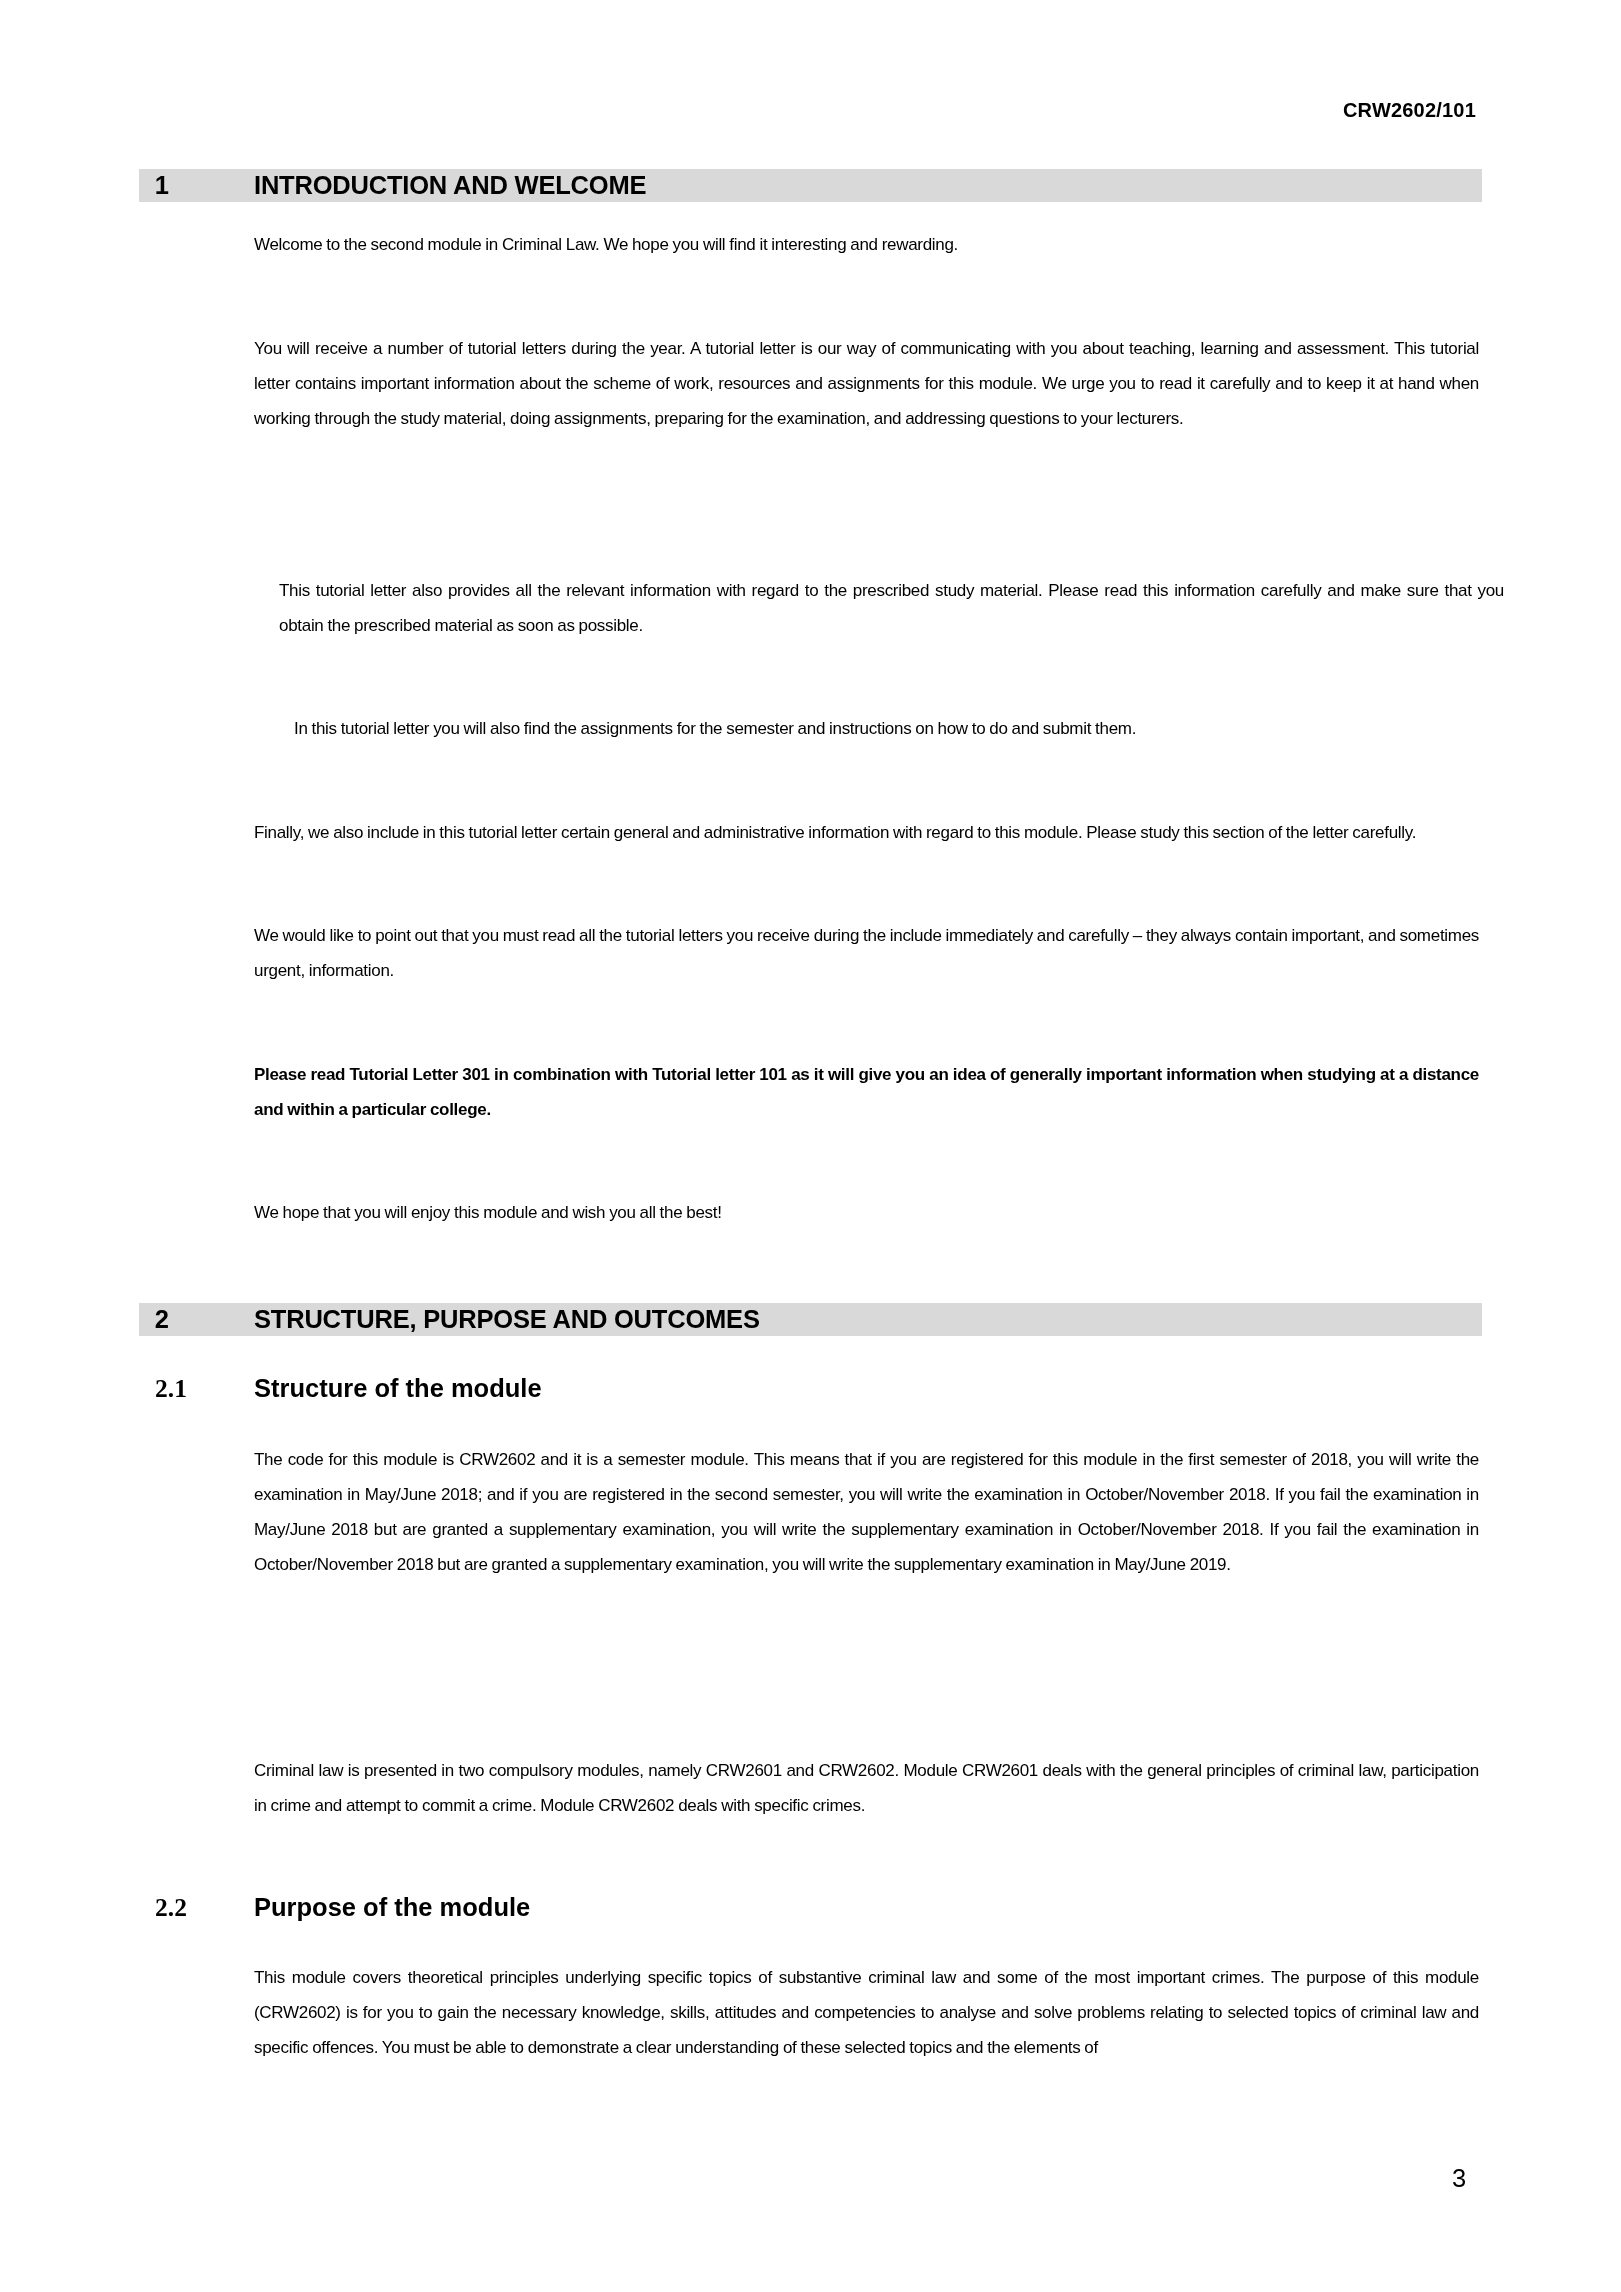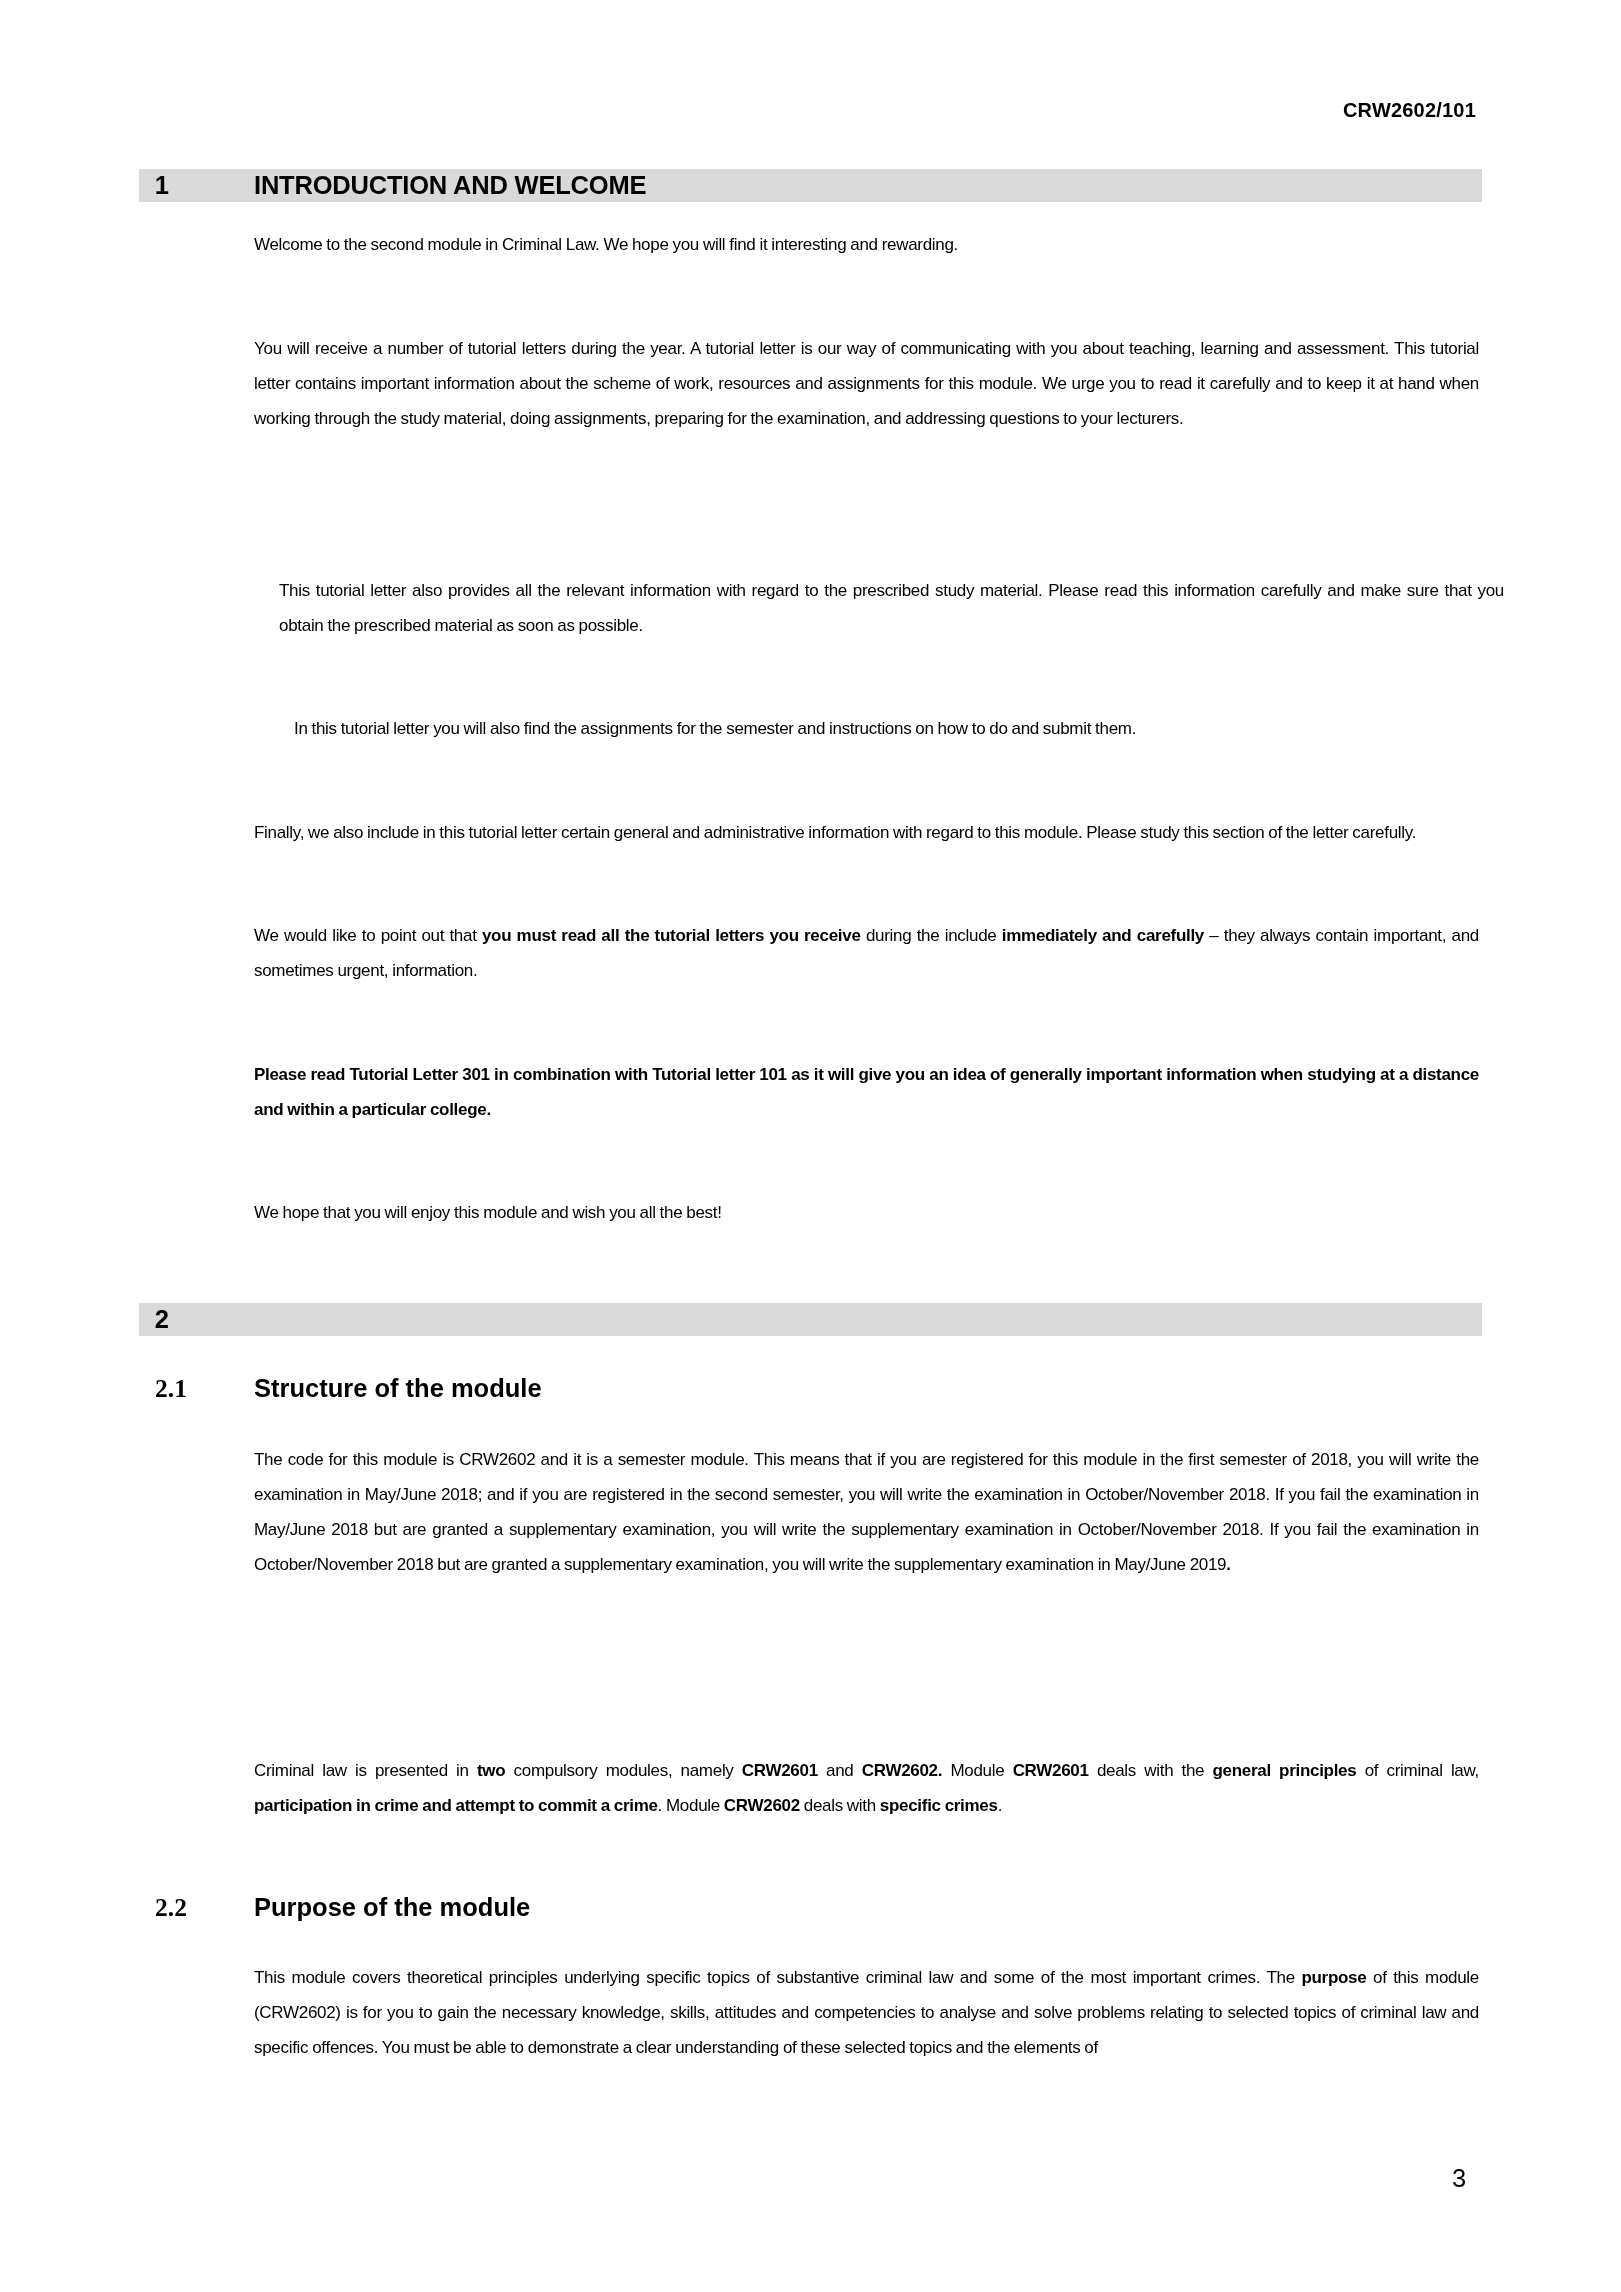--- a/index.html
+++ b/index.html
@@ -63,21 +63,21 @@
       position: absolute;
       left: 254px;
       width: 1225px;
       font-size: 17px;
       line-height: 35px;
       text-align: justify;
       margin: 0;
       letter-spacing: -0.3px;
       word-spacing: -0.5px;
     }
-    .para b { font-weight: bold; }
+    .para b { font-weight: normal; }
     .page-num {
       position: absolute;
       top: 2164px;
       left: 1452px;
       font-size: 25.5px;
     }
   </style>
 </head>
 <body>
 
@@ -94,20 +94,21 @@
   <p class="para" style="top:331px;"><span>You will receive a number of tutorial letters during the year. A tutorial letter is our way of communicating with you about teaching, learning and assessment. This tutorial letter contains important information about the scheme of work, resources and assignments for this module. We urge you to read it carefully and to keep it at hand when working through the study material, doing assignments, preparing for the examination, and addressing questions to your lecturers.</span></p>
   <p class="para" style="top:573px;margin-left:25px;"><span>This tutorial letter also provides all the relevant information with regard to the prescribed study material. Please read this information carefully and make sure that you obtain the prescribed material as soon as possible.</span></p>
   <p class="para" style="top:711px;margin-left:40px;"><span>In this tutorial letter you will also find the assignments for the semester and instructions on how to do and submit them.</span></p>
   <p class="para" style="top:815px;"><span>Finally, we also include in this tutorial letter certain general and administrative information with regard to this module. Please study this section of the letter carefully.</span></p>
   <p class="para" style="top:918px;"><span>We would like to point out that </span><b>you must read all the tutorial letters you receive</b><span> during the include </span><b>immediately and carefully</b><span> – they always contain important, and sometimes urgent, information.</span></p>
   <p class="para" style="top:1057px;font-weight:bold;"><span>Please read Tutorial Letter 301 in combination with Tutorial letter 101 as it will give you an idea of generally important information when studying at a distance and within a particular college.</span></p>
   <p class="para" style="top:1195px;"><span>We hope that you will enjoy this module and wish you all the best!</span></p>
 
   <div class="section-bar" style="top:1303px;">
     <span class="num">2</span>
+    <span class="title">STRUCTURE, PURPOSE AND OUTCOMES</span>
   </div>
 
   <div class="subhead" style="top:1372px;">
     <span class="num">2.1</span>
     <span class="title">Structure of the module</span>
   </div>
   <p class="para" style="top:1442px;"><span>The code for this module is CRW2602 and it is a semester module. This means that if you are registered for this module in the first semester of 2018, you will write the examination in May/June 2018; and if you are registered in the second semester, you will write the examination in October/November 2018. If you fail the examination in May/June 2018 but are granted a supplementary examination, you will write the supplementary examination in October/November 2018. If you fail the examination in October/November 2018 but are granted a supplementary examination, you will write the supplementary examination in May/June 2019</span><b>.</b></p>
   <p class="para" style="top:1753px;"><span>Criminal law is presented in </span><b>two</b><span> compulsory modules, namely </span><b>CRW2601</b><span> and </span><b>CRW2602.</b><span> Module </span><b>CRW2601</b><span> deals with the </span><b>general principles</b><span> of criminal law, </span><b>participation in crime and attempt to commit a crime</b><span>.  Module </span><b>CRW2602</b><span> deals with </span><b>specific crimes</b><span>.</span></p>
 
   <div class="subhead" style="top:1891px;">

